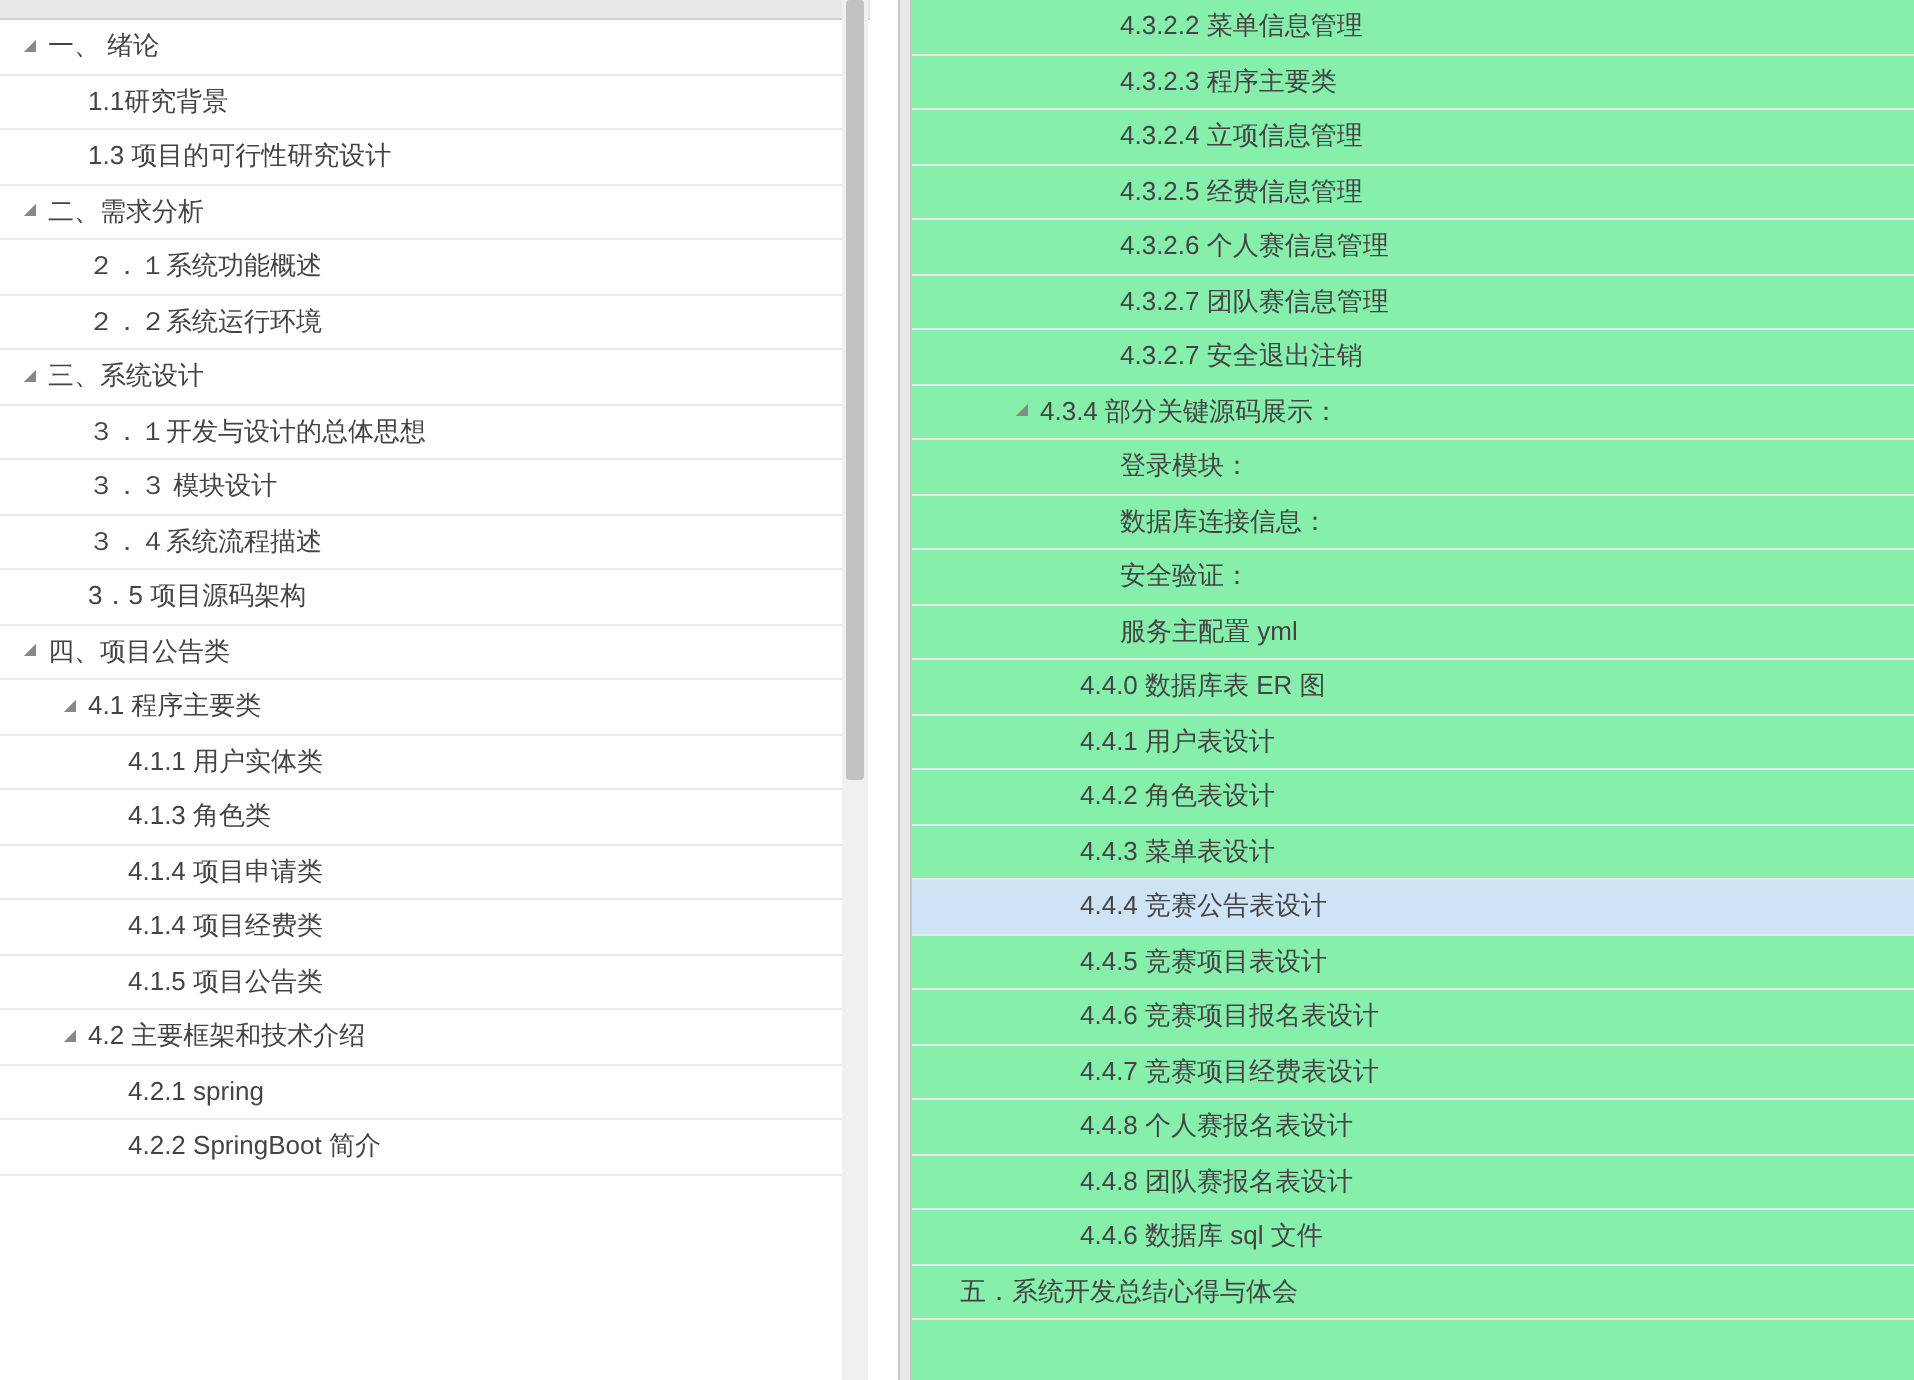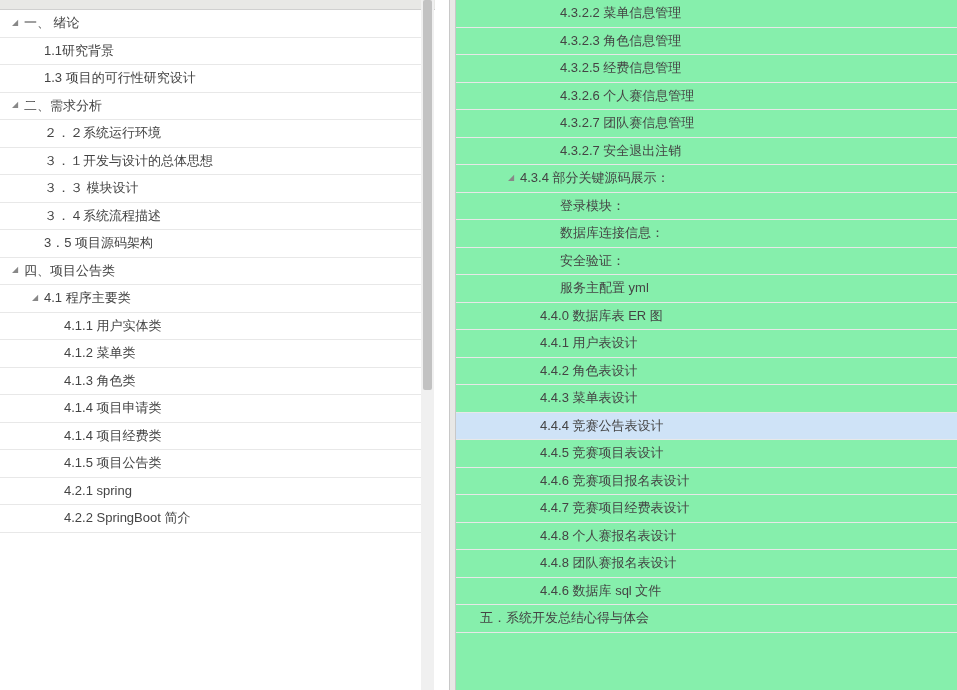--- a/index.html
+++ b/index.html
@@ -118,23 +118,33 @@
           <span class="label">1.3 项目的可行性研究设计</span>
         </div>
         <div class="tree-row">
           <span class="indent" style="width: 8px;"></span>
           <span class="arrow expanded"></span>
           <span class="label">二、需求分析</span>
         </div>
         <div class="tree-row">
           <span class="indent" style="width: 28px;"></span>
           <span class="arrow none"></span>
+          <span class="label">２．１系统功能概述</span>
+        </div>
+        <div class="tree-row">
+          <span class="indent" style="width: 28px;"></span>
+          <span class="arrow none"></span>
           <span class="label">２．２系统运行环境</span>
         </div>
         <div class="tree-row">
+          <span class="indent" style="width: 8px;"></span>
+          <span class="arrow expanded"></span>
+          <span class="label">三、系统设计</span>
+        </div>
+        <div class="tree-row">
           <span class="indent" style="width: 28px;"></span>
           <span class="arrow none"></span>
           <span class="label">３．１开发与设计的总体思想</span>
         </div>
         <div class="tree-row">
           <span class="indent" style="width: 28px;"></span>
           <span class="arrow none"></span>
           <span class="label">３．３ 模块设计</span>
         </div>
         <div class="tree-row">
@@ -158,41 +168,41 @@
           <span class="label">4.1  程序主要类</span>
         </div>
         <div class="tree-row">
           <span class="indent" style="width: 48px;"></span>
           <span class="arrow none"></span>
           <span class="label">4.1.1 用户实体类</span>
         </div>
         <div class="tree-row">
           <span class="indent" style="width: 48px;"></span>
           <span class="arrow none"></span>
-          <span class="label">4.1.2 菜单类</span>
-        </div>
-        <div class="tree-row">
-          <span class="indent" style="width: 48px;"></span>
-          <span class="arrow none"></span>
           <span class="label">4.1.3 角色类</span>
         </div>
         <div class="tree-row">
           <span class="indent" style="width: 48px;"></span>
           <span class="arrow none"></span>
           <span class="label">4.1.4 项目申请类</span>
         </div>
         <div class="tree-row">
           <span class="indent" style="width: 48px;"></span>
           <span class="arrow none"></span>
           <span class="label">4.1.4 项目经费类</span>
         </div>
         <div class="tree-row">
           <span class="indent" style="width: 48px;"></span>
           <span class="arrow none"></span>
           <span class="label">4.1.5 项目公告类</span>
+        </div>
+        <div class="tree-row">
+          <span class="indent" style="width: 28px;"></span>
+          <span class="arrow expanded"></span>
+          <span class="label">4.2  主要框架和技术介绍</span>
         </div>
         <div class="tree-row">
           <span class="indent" style="width: 48px;"></span>
           <span class="arrow none"></span>
           <span class="label">4.2.1 spring</span>
         </div>
         <div class="tree-row">
           <span class="indent" style="width: 48px;"></span>
           <span class="arrow none"></span>
           <span class="label">4.2.2 SpringBoot 简介</span>
@@ -209,21 +219,26 @@
   <div class="panel-right">
     <div id="right-tree">
         <div class="tree-row">
           <span class="indent" style="width: 88px;"></span>
           <span class="arrow none"></span>
           <span class="label">4.3.2.2  菜单信息管理</span>
         </div>
         <div class="tree-row">
           <span class="indent" style="width: 88px;"></span>
           <span class="arrow none"></span>
-          <span class="label">4.3.2.3  角色信息管理</span>
+          <span class="label">4.3.2.3  程序主要类</span>
+        </div>
+        <div class="tree-row">
+          <span class="indent" style="width: 88px;"></span>
+          <span class="arrow none"></span>
+          <span class="label">4.3.2.4  立项信息管理</span>
         </div>
         <div class="tree-row">
           <span class="indent" style="width: 88px;"></span>
           <span class="arrow none"></span>
           <span class="label">4.3.2.5  经费信息管理</span>
         </div>
         <div class="tree-row">
           <span class="indent" style="width: 88px;"></span>
           <span class="arrow none"></span>
           <span class="label">4.3.2.6  个人赛信息管理</span>

